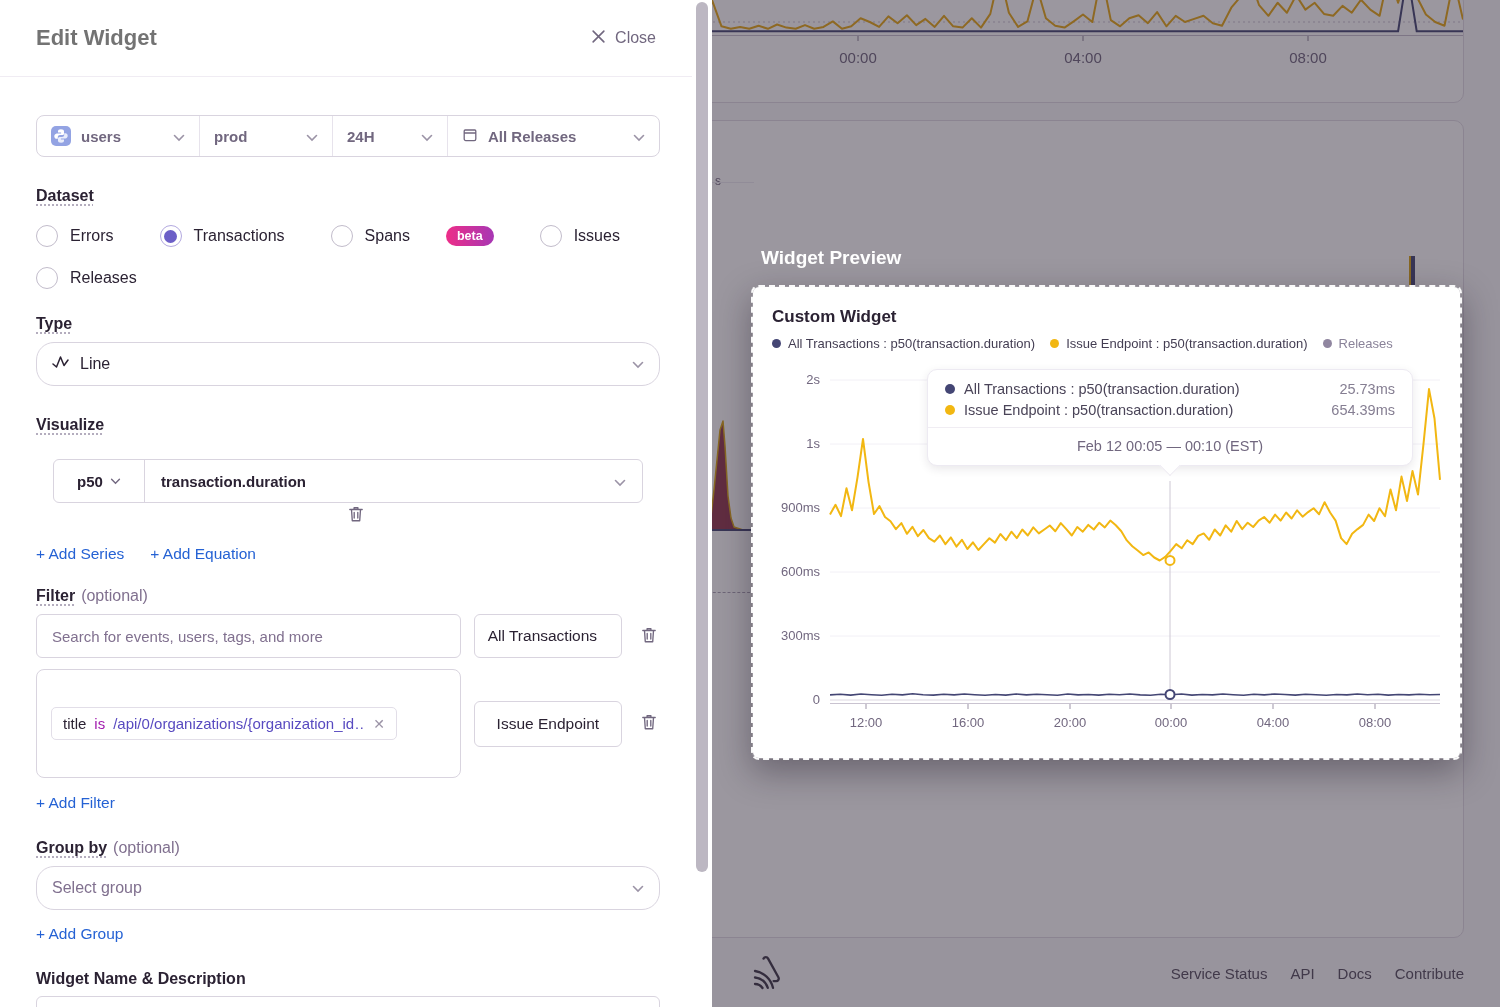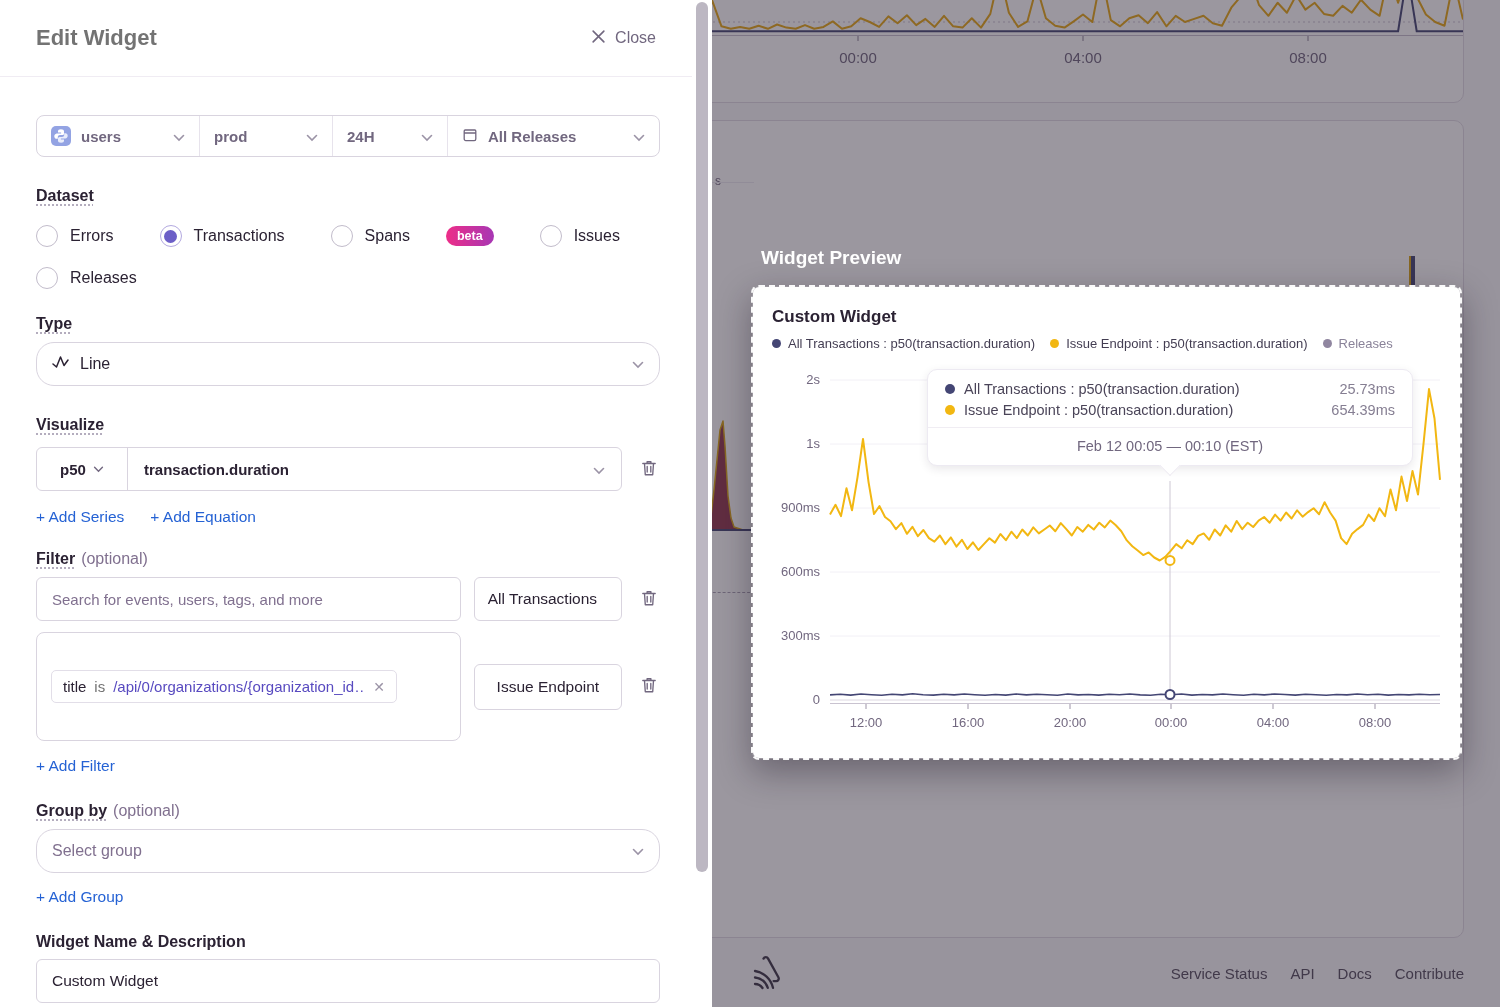--- a/index.html
+++ b/index.html
@@ -37,21 +37,21 @@
   .radio-item.checked .radio-circle { border-color:#B3A9E0; }
   .radio-item.checked .radio-circle::after { content:""; width:13px; height:13px; border-radius:50%; background:#6C5FC7; }
   .beta-badge { margin-left:-10px; padding:3px 11px; border-radius:20px; font-size:12.5px; font-weight:700;
     color:#fff; background:linear-gradient(90deg,#ED2D88,#A737B4); }
 
   .select-box { height:44px; border:1px solid #D9D4DF; border-radius:18px; display:flex; align-items:center;
     gap:11px; padding:0 15px; font-size:16px; margin-top:9px; background:#fff; cursor:pointer; }
   .select-box .chev { margin-left:auto; }
   .placeholder-text { color:#80708F; }
 
-  .viz-row { display:flex; align-items:center; margin-top:13px; }
+  .viz-row { display:flex; align-items:center; margin-top:25px;flex-direction:column; }
   .viz-control { width:590px; height:44px; border:1px solid #D9D4DF; border-radius:6px; display:flex; background:#fff; }
   .viz-agg { width:91px; border-right:1px solid #D9D4DF; display:flex; align-items:center; justify-content:center;
     gap:7px; font-size:15px; font-weight:700; cursor:pointer; }
   .viz-field { flex:1; display:flex; align-items:center; padding:0 16px; font-size:15px; font-weight:700; cursor:pointer; }
   .viz-field .chev { margin-left:auto; }
   .icon-btn { background:none; border:none; margin-left:16px; cursor:pointer; padding:2px; }
 
   .links-row { display:flex; gap:26px; margin-top:17px; }
   .blue-link { color:#2562D4; font-size:15.5px; text-decoration:none; cursor:pointer; }
 
@@ -61,21 +61,21 @@
   .search-input::placeholder { color:#80708F; }
   .alias-box { width:149px; height:44px; border:1px solid #D9D4DF; border-radius:6px; margin-left:13px;
     display:flex; align-items:center; padding:0 13px; font-size:15.5px; background:#fff;
     white-space:nowrap; overflow:hidden; }
   .alias-box.centered { justify-content:center; height:46px; }
   .filter-row2 { display:flex; align-items:center; margin-top:11px; }
   .chip-container { width:427px; height:109px; border:1px solid #D9D4DF; border-radius:8px; display:flex;
     align-items:center; padding:0 14px; background:#fff; }
   .filter-chip { display:flex; align-items:center; gap:8px; border:1px solid #E2DEE8; border-radius:5px;
     height:33px; padding:8px 11px; max-width:100%; background:#fff; font-size:15px; cursor:pointer; }
-  .chip-key { color:#2B2233; } .chip-op { color:#737373; }
+  .chip-key { color:#2B2233; } .chip-op { color:#a21caf; }
   .chip-val { color:#584AC0; white-space:nowrap; overflow:hidden; max-width:250px; }
   .chip-x { color:#9B93A6; font-size:14px; margin-left:2px; cursor:pointer; }
 
   .name-input { width:100%; height:44px; border:1px solid #D9D4DF; border-radius:6px; padding:0 15px;
     font-size:15.5px; font-family:inherit; color:#2B2233; margin-top:8px; }
 
   
   .scroll-strip { position:absolute; left:692px; top:0; width:20px; height:1007px; background:#fff; z-index:11; }
   .scroll-thumb { position:absolute; left:4px; top:2px; width:12px; height:870px; border-radius:6px; background:#BCB7C2; }
 

